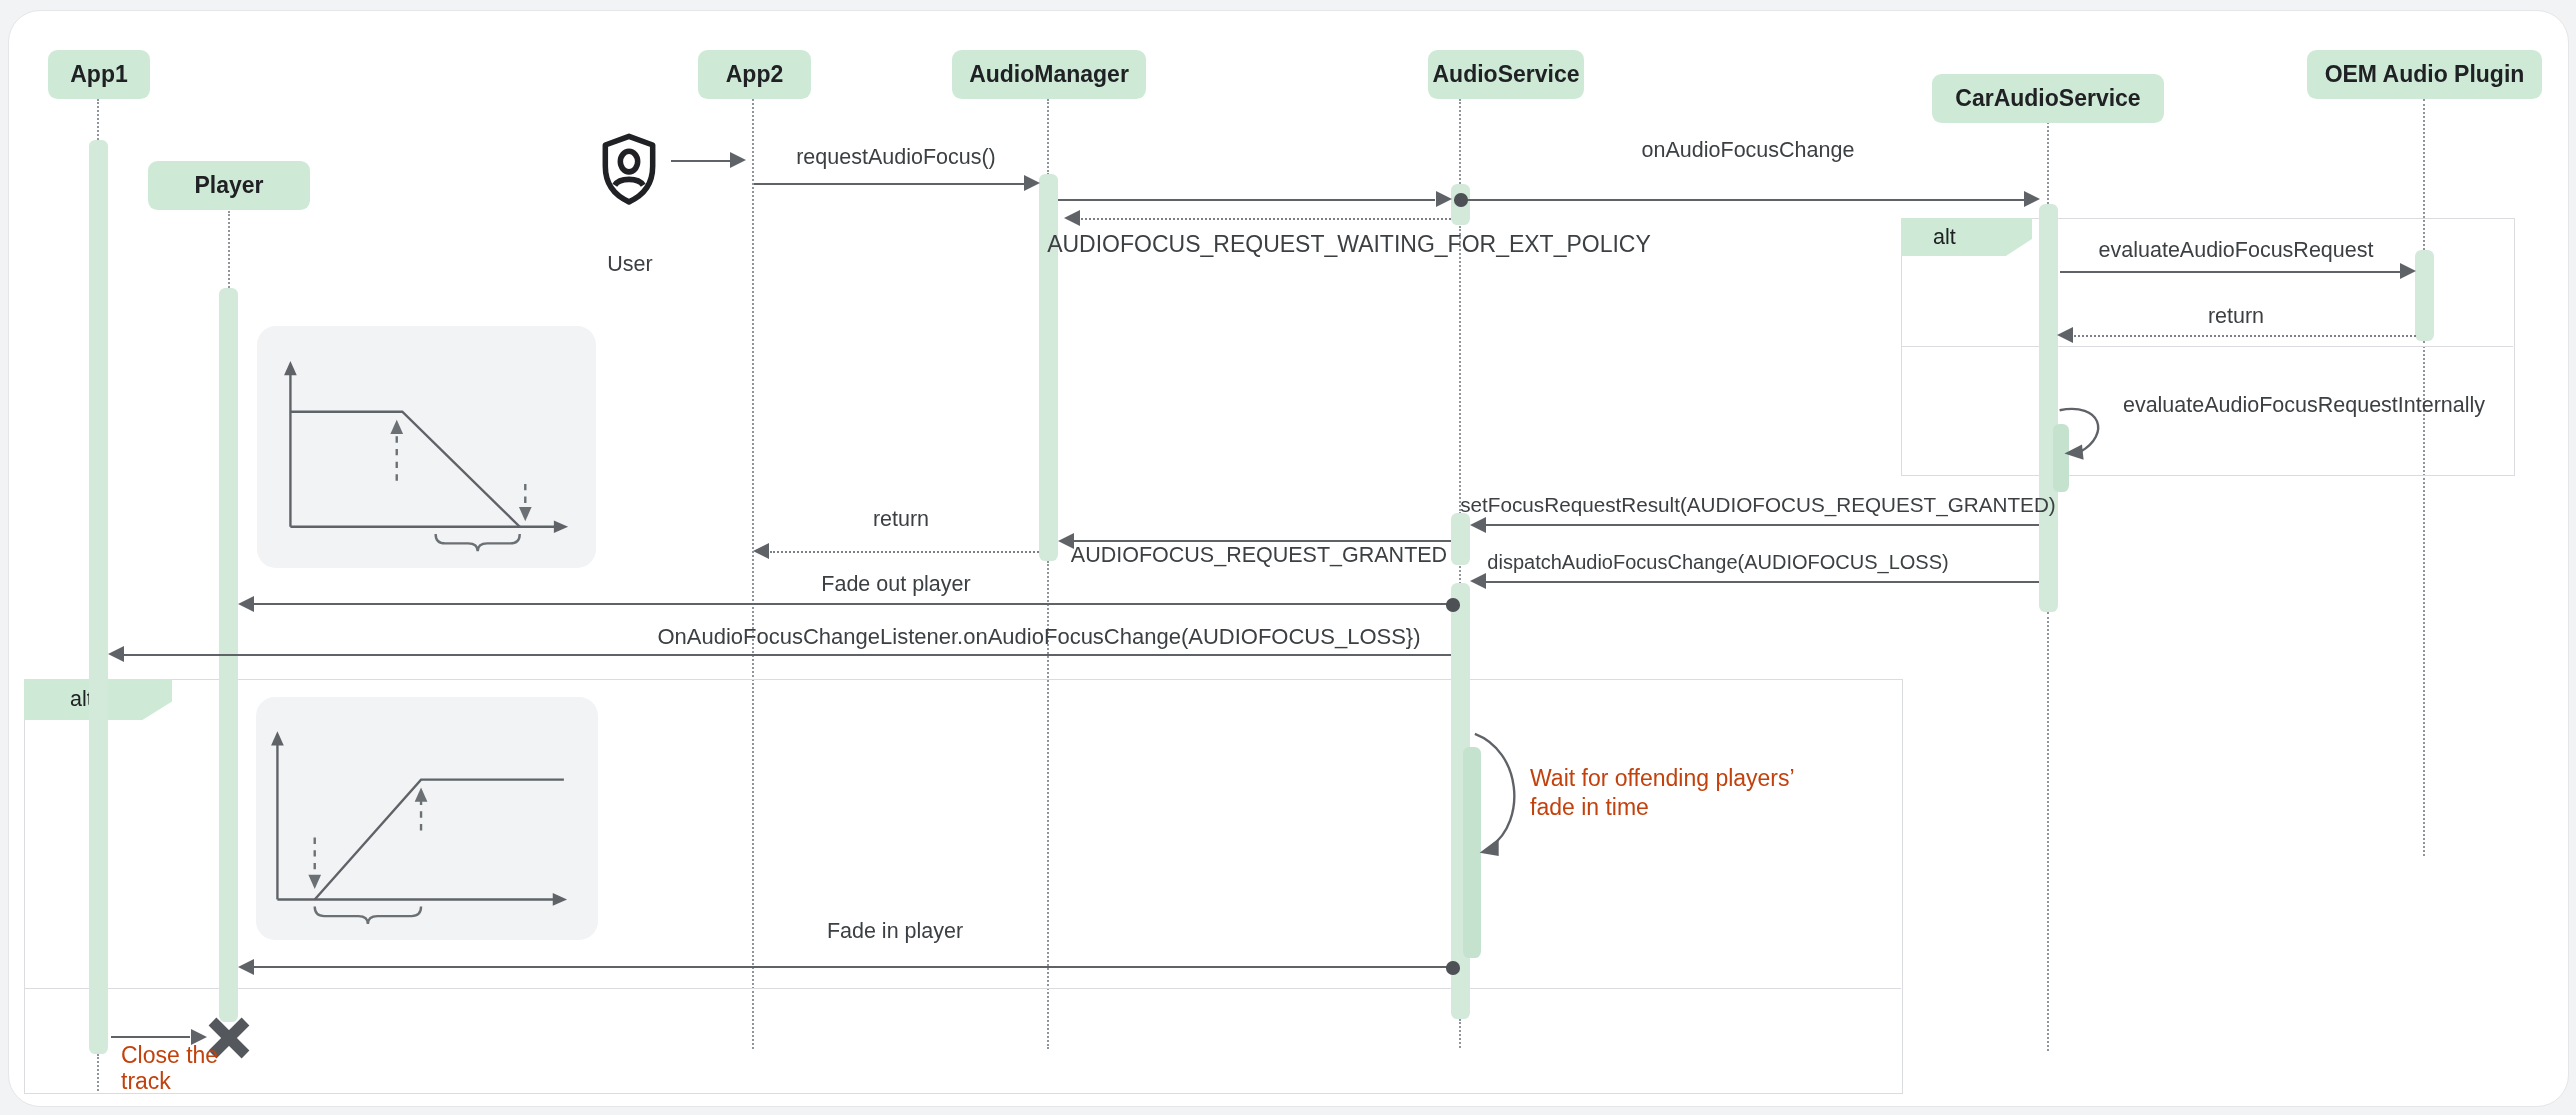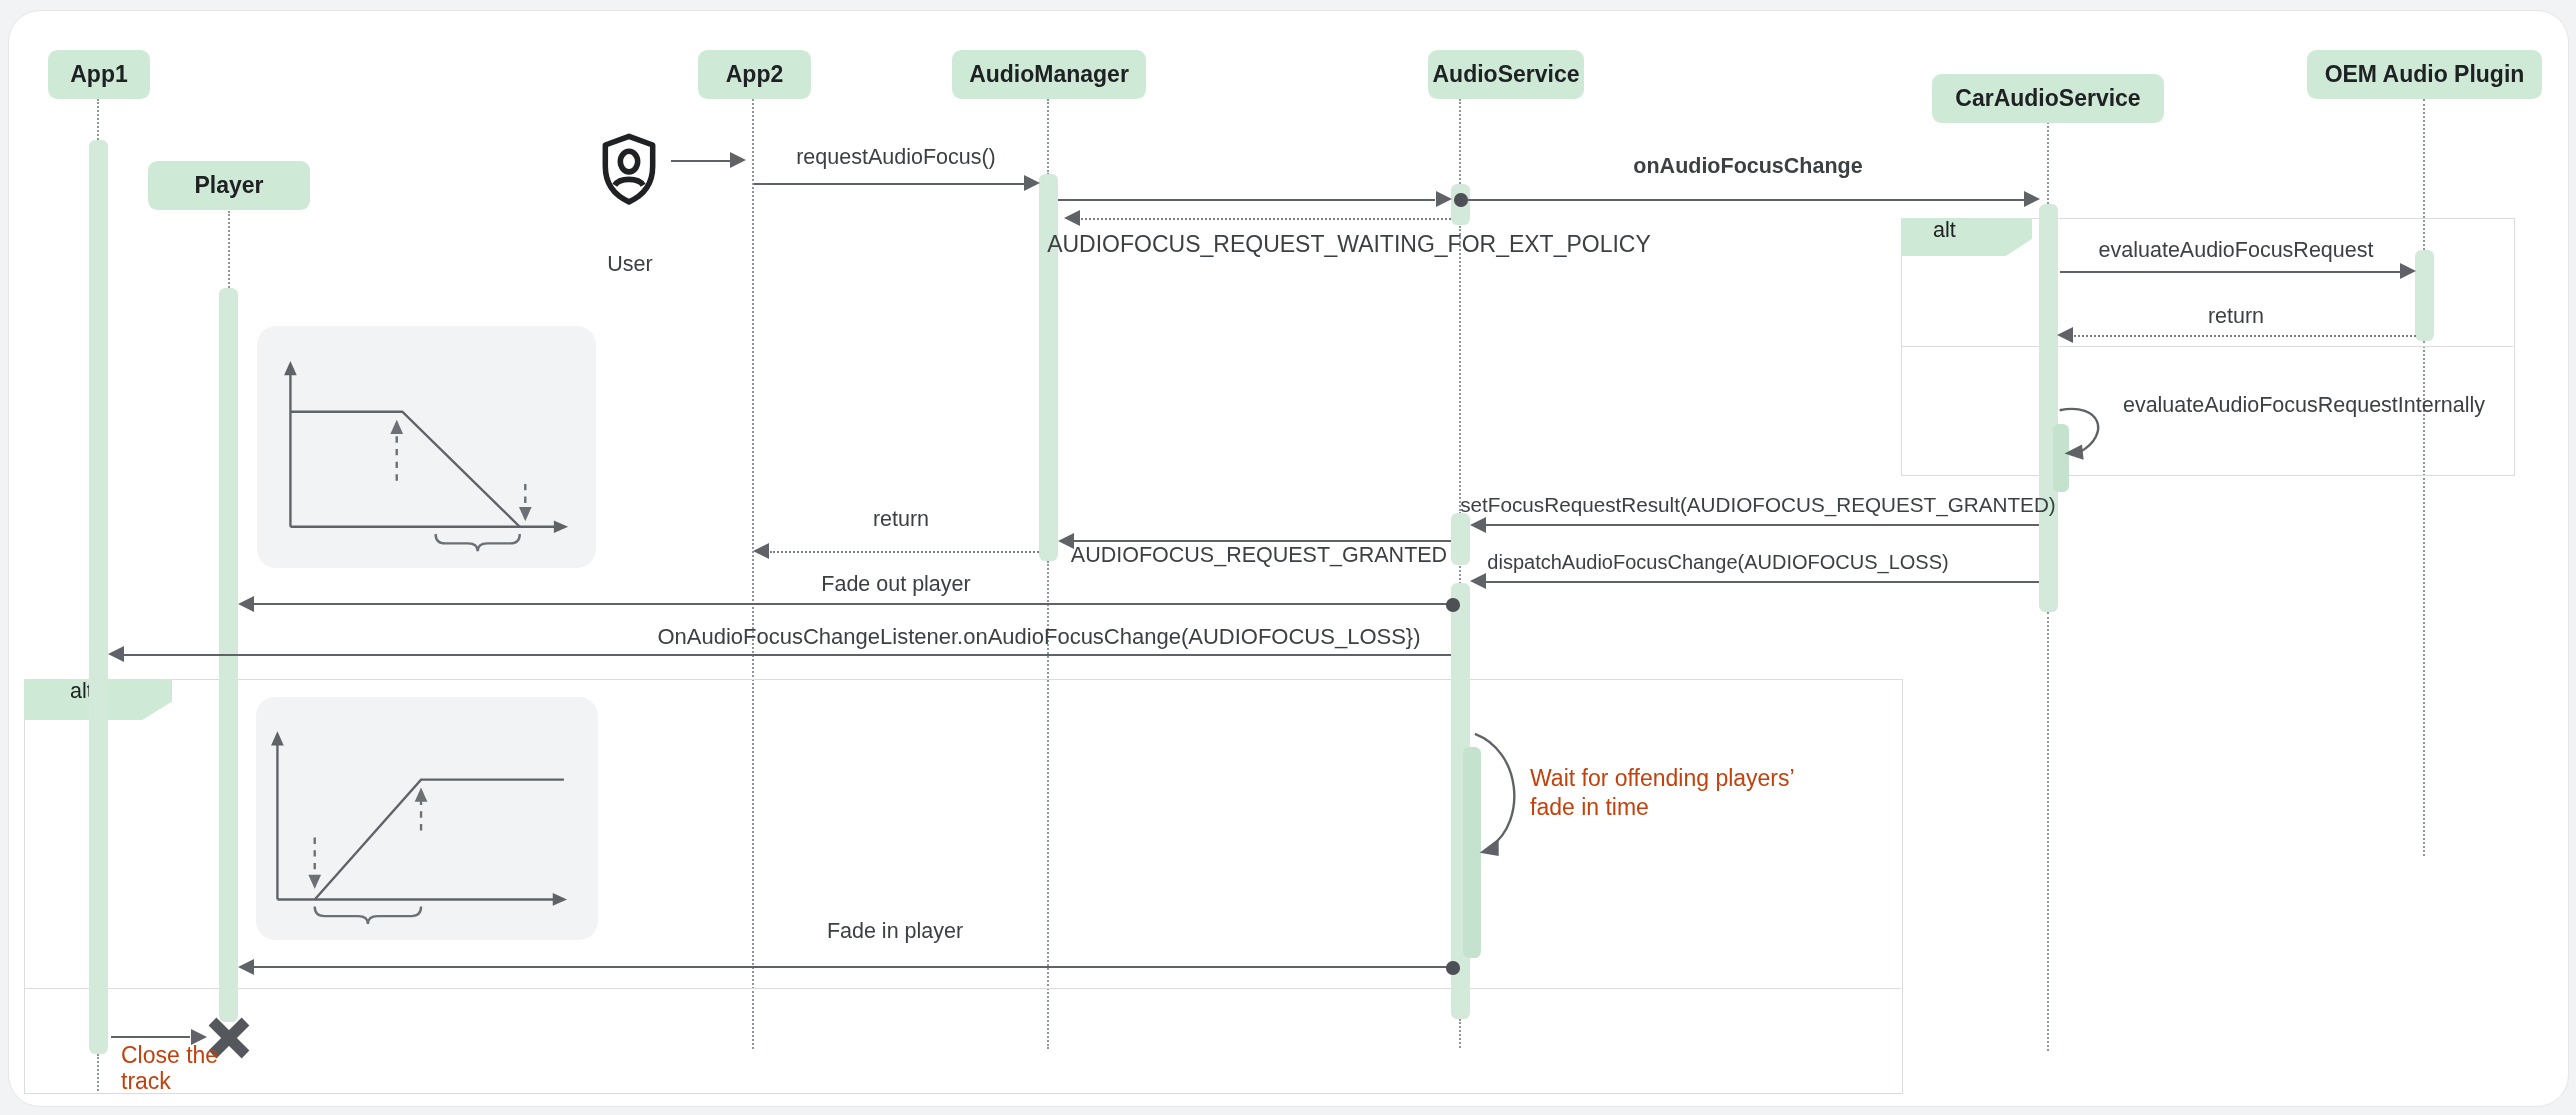--- a/index.html
+++ b/index.html
@@ -10,21 +10,21 @@
   .bar{position:absolute;width:19px;background:#d3e9da;border-radius:6.4px;z-index:3;}
   .bar.nested{background:#c5e2cf;z-index:4;}
   .line{position:absolute;height:2.4px;background:#5f6368;z-index:4;}
   .dline{position:absolute;height:0;border-top:2.4px dotted #7a8085;z-index:4;}
   .ah-r{position:absolute;width:0;height:0;border-top:8.7px solid transparent;border-bottom:8.7px solid transparent;border-left:16.7px solid #5f6368;z-index:4;}
   .ah-l{position:absolute;width:0;height:0;border-top:8.7px solid transparent;border-bottom:8.7px solid transparent;border-right:16.7px solid #5f6368;z-index:4;}
   .dot{position:absolute;width:13.5px;height:13.5px;border-radius:50%;background:#4d5156;z-index:5;}
   .msg{position:absolute;font-size:21.5px;color:#3c4043;white-space:nowrap;transform:translateX(-50%);z-index:6;}
   .frame{position:absolute;border:1.6px solid #dadce0;background:transparent;z-index:2;}
   .fdiv{position:absolute;height:0;border-top:1.6px solid #dadce0;z-index:2;}
-  .alt-tag{position:absolute;background:#ceead6;color:#202124;font-size:21.5px;display:flex;z-index:2;clip-path:polygon(0 0,100% 0,100% 55%,80% 100%,0 100%);}
+  .alt-tag{position:absolute;background:#ceead6;color:#202124;font-size:21.5px;display:flex;align-items:center;z-index:2;clip-path:polygon(0 0,100% 0,100% 55%,80% 100%,0 100%);}
   .inset{position:absolute;background:#f1f3f4;border-radius:19px;z-index:2;}
   .inset-title{position:absolute;font-weight:bold;font-size:19px;color:#202124;white-space:nowrap;transform:translateX(-50%);}
   .inset-label{position:absolute;font-size:17.5px;color:#3c4043;text-align:center;line-height:21.5px;transform:translateX(-50%);white-space:pre-line;}
   .note{position:absolute;font-size:23px;color:#c2410c;line-height:29px;z-index:6;}
   svg{position:absolute;overflow:visible;z-index:5;}
 </style>
 </head>
 <body>
 
 <div class="card"></div>
@@ -99,21 +99,21 @@
 <div class="ah-r" style="left:730px;top:152px;"></div>
 
 <div class="msg" style="left:896px;top:145px;">requestAudioFocus()</div>
 <div class="line" style="left:754px;top:183px;width:270px;"></div>
 <div class="ah-r" style="left:1024px;top:175px;"></div>
 
 <div class="line" style="left:1058px;top:199px;width:377px;"></div>
 <div class="ah-r" style="left:1436px;top:191px;"></div>
 <div class="dot" style="left:1454px;top:193px;"></div>
 
-<div class="msg" style="left:1748px;top:154px;font-weight:bold;">onAudioFocusChange</div>
+<div class="msg" style="left:1748px;top:138px;">onAudioFocusChange</div>
 <div class="line" style="left:1467px;top:199px;width:557px;"></div>
 <div class="ah-r" style="left:2024px;top:191px;"></div>
 
 <div class="dline" style="left:1081px;top:218px;width:370px;"></div>
 <div class="ah-l" style="left:1064px;top:210px;"></div>
 <div class="msg" style="left:1349px;top:231px;font-size:23px;">AUDIOFOCUS_REQUEST_WAITING_FOR_EXT_POLICY</div>
 
 <div class="msg" style="left:2236px;top:238px;">evaluateAudioFocusRequest</div>
 <div class="line" style="left:2060px;top:271px;width:341px;"></div>
 <div class="ah-r" style="left:2400px;top:263px;"></div>

